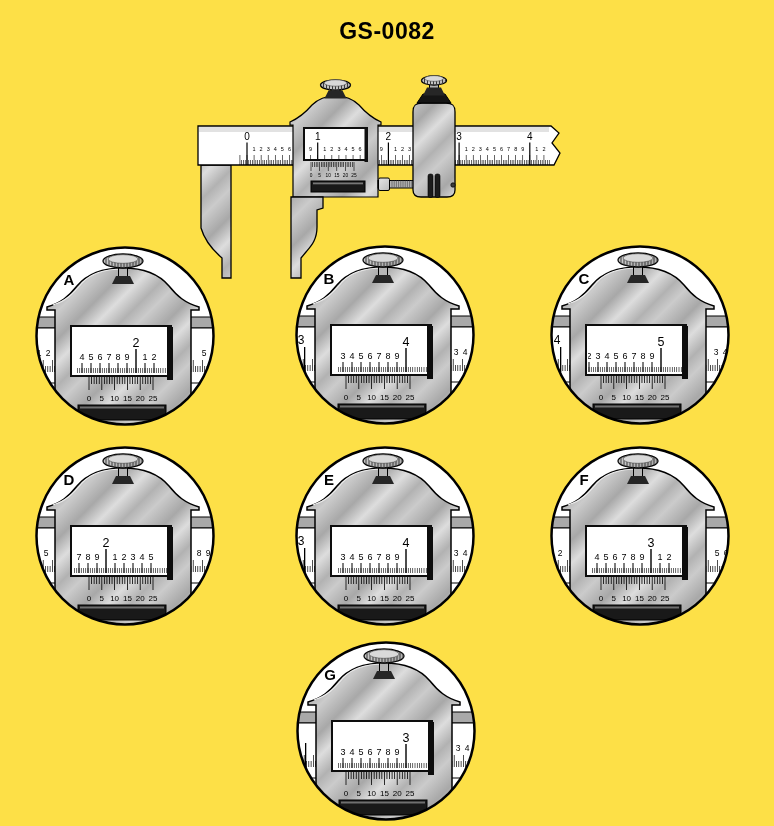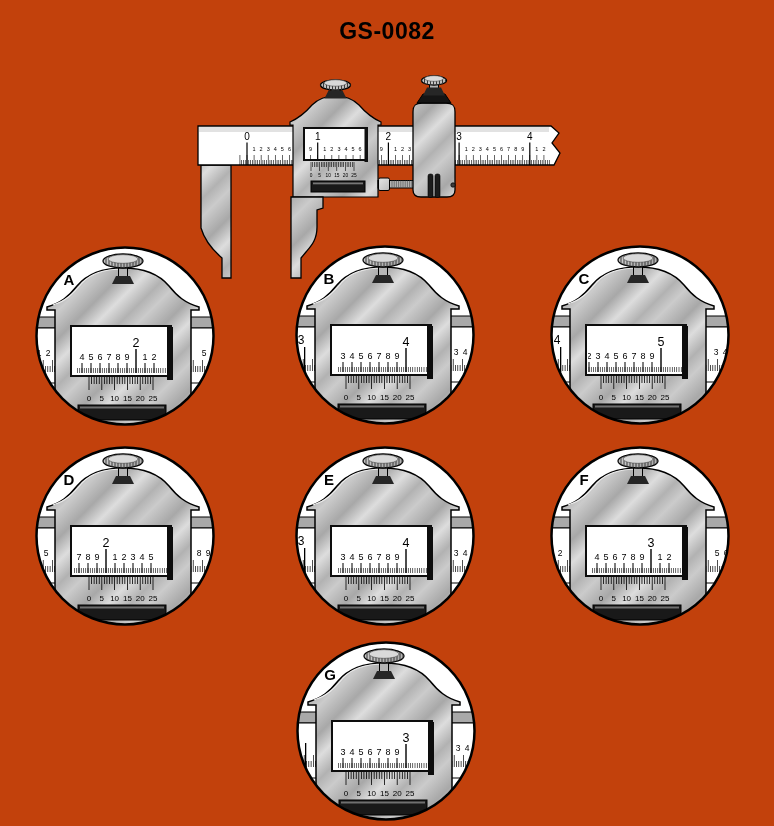--- a/index.html
+++ b/index.html
@@ -1,16 +1,16 @@
 <!DOCTYPE html>
 <html><head>
 <meta charset="utf-8">
 <style>
   html,body{margin:0;padding:0;background:#fff;}
-  .page{position:relative;width:774px;height:826px;background:#c2410c;overflow:hidden;font-family:"Liberation Sans",sans-serif;}
+  .page{position:relative;width:774px;height:826px;background:#fde047;overflow:hidden;font-family:"Liberation Sans",sans-serif;}
   .title{position:absolute;top:18px;left:0;width:774px;text-align:center;font-size:23px;font-weight:bold;color:#000;letter-spacing:.5px;}
   .caliper{position:absolute;left:165px;top:70px;width:440px;height:215px;}
   .circle{position:absolute;width:184px;height:184px;}
   svg{display:block;width:100%;height:100%;}
   svg text{font-family:"Liberation Sans",sans-serif;}
 </style>
 </head>
 <body>
 
 <div class="page">

